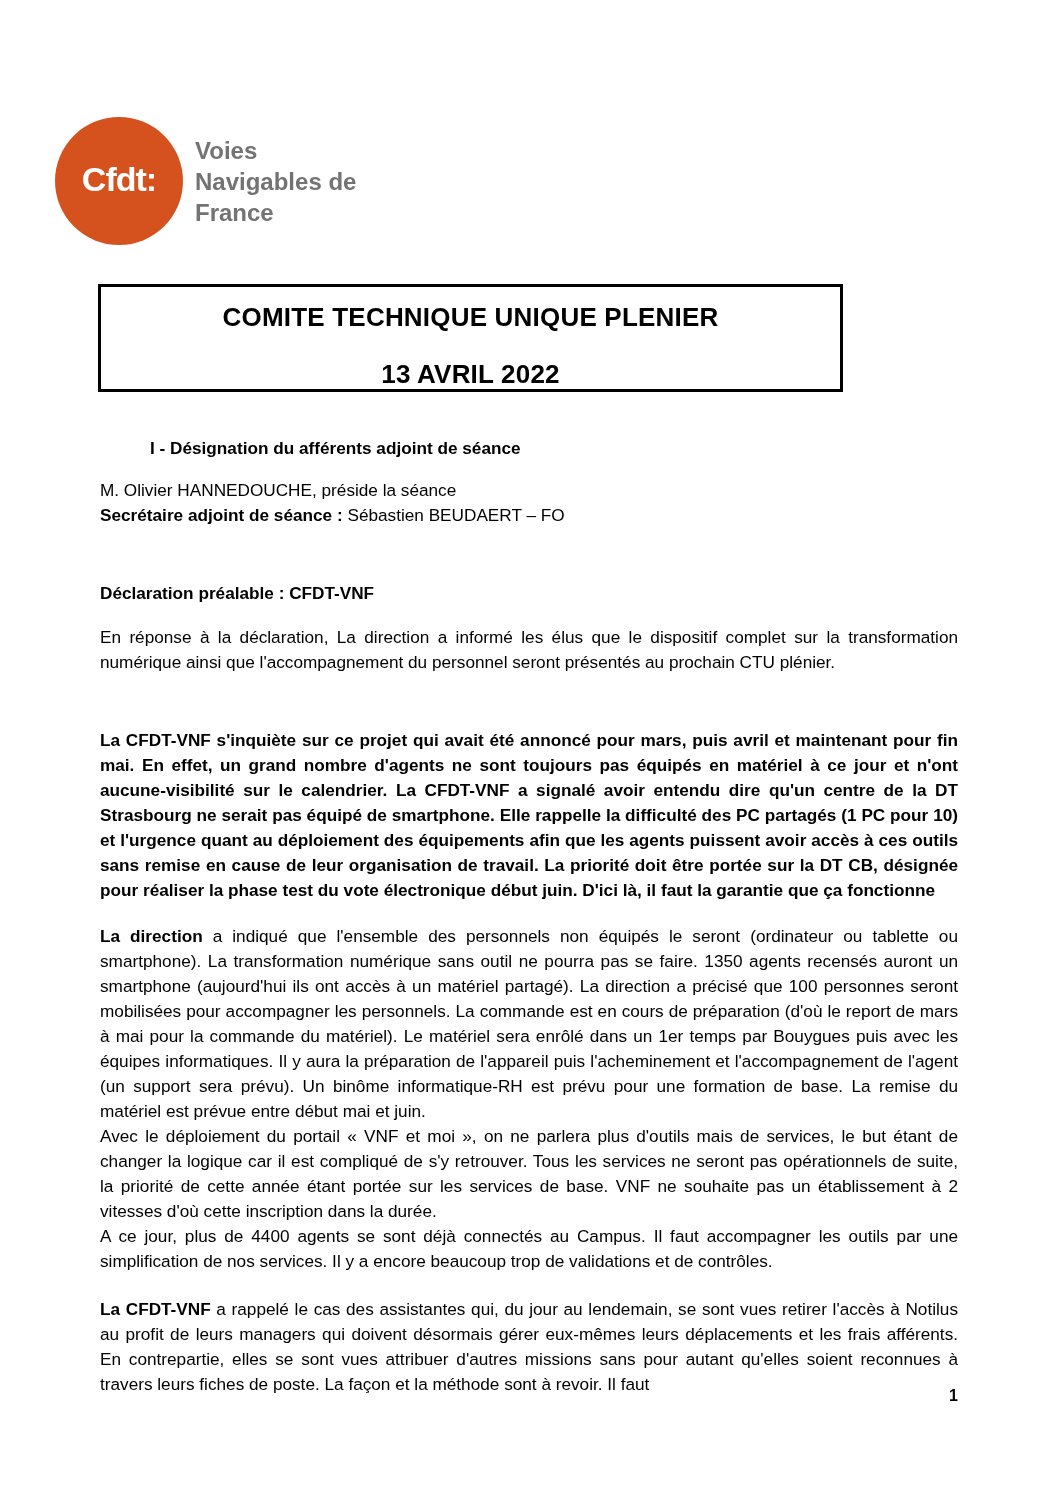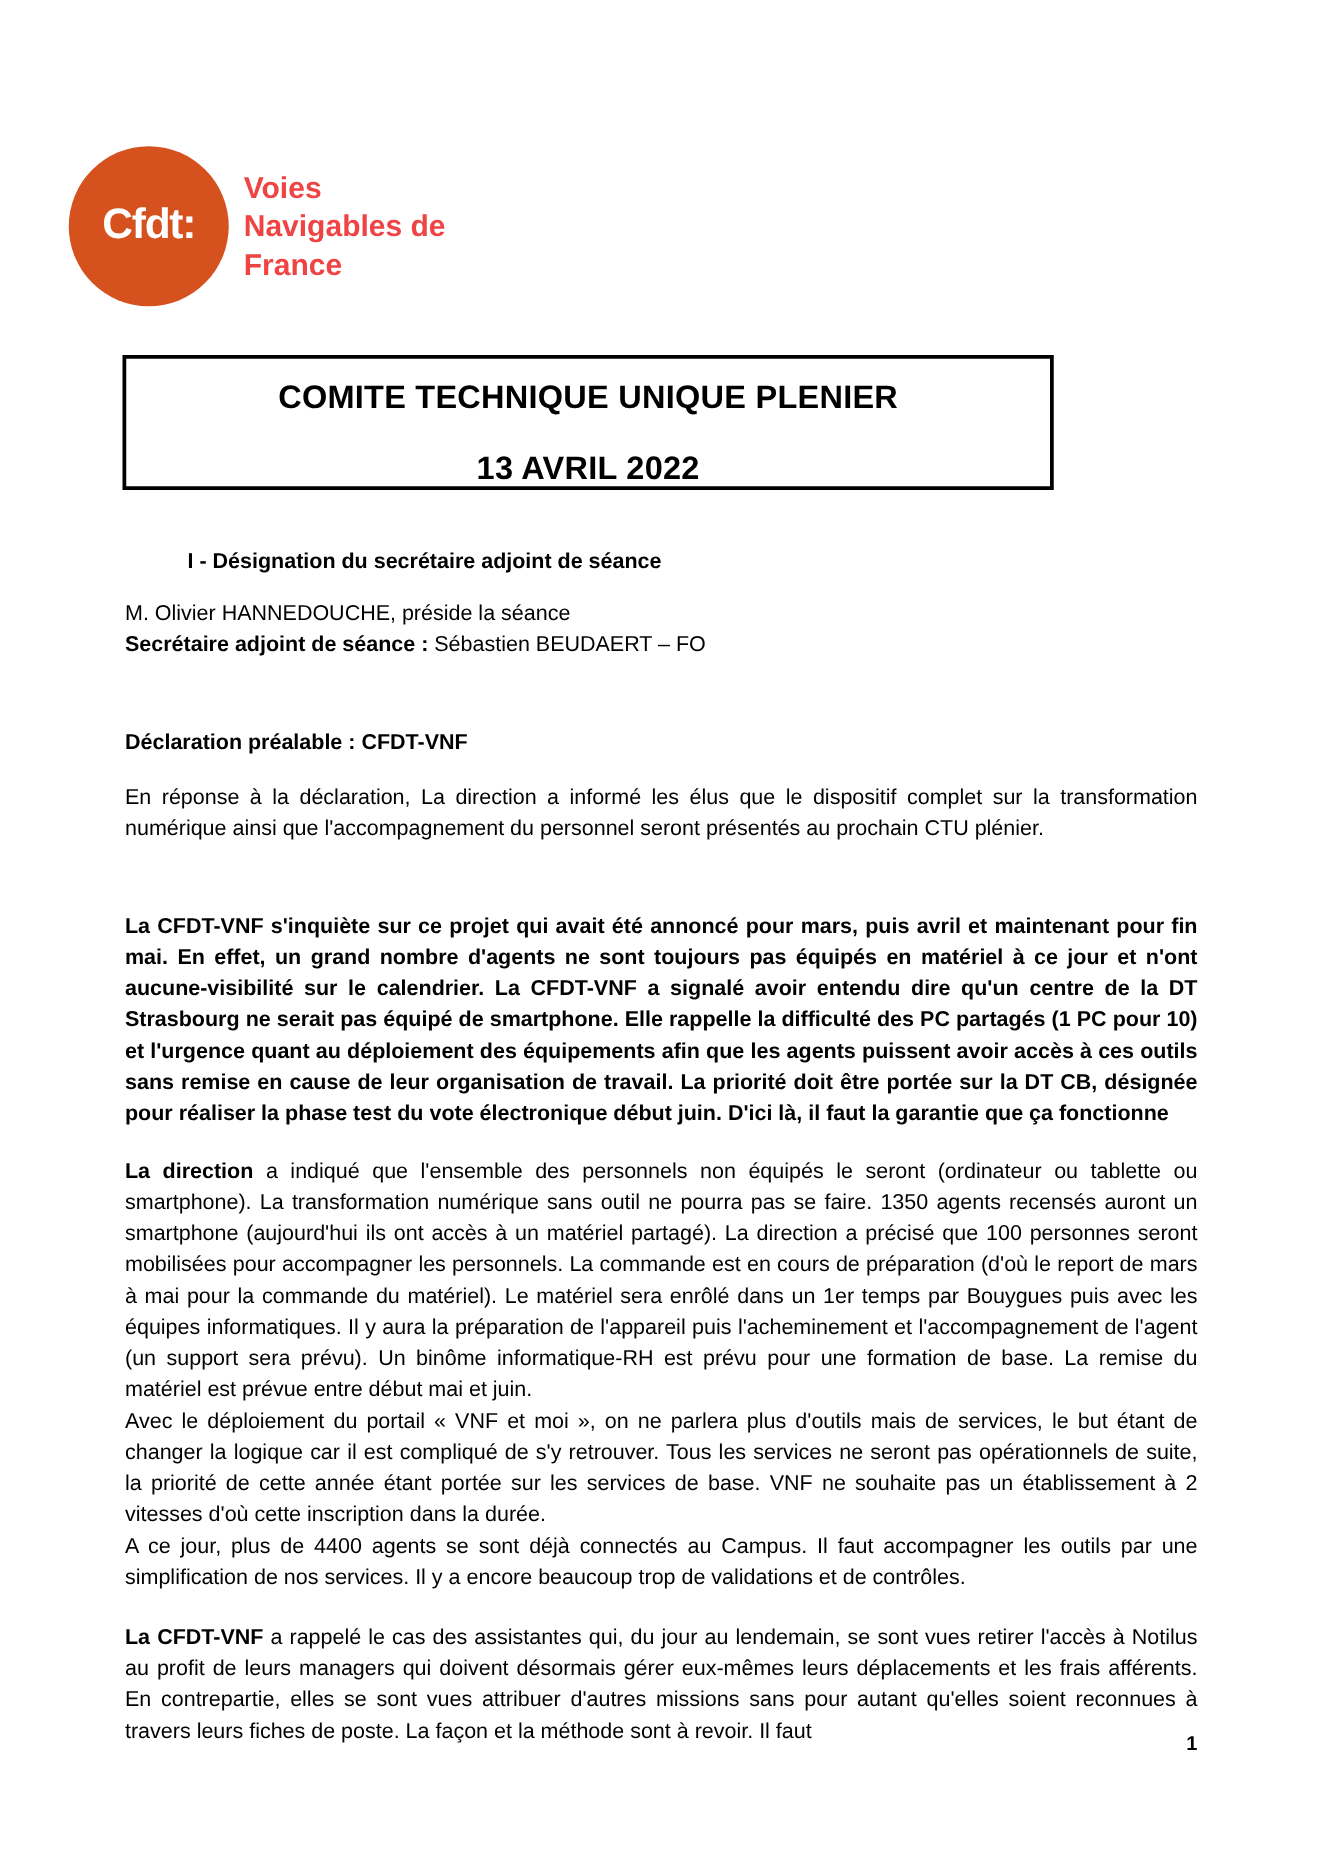--- a/index.html
+++ b/index.html
@@ -33,21 +33,21 @@
     flex: 0 0 auto;
   }
   .logo-circle span {
     color: #ffffff;
     font-weight: bold;
     font-size: 34px;
     letter-spacing: -1px;
     padding-bottom: 4px;
   }
   .logo-org {
-    color: #ef4444;
+    color: #737373;
     font-weight: bold;
     font-size: 24px;
     line-height: 31px;
     white-space: pre-line;
   }
 
   
   .title-box {
     position: absolute;
     left: 98px;
@@ -122,21 +122,21 @@
     <div class="logo-org">Voies
 Navigables de
 France</div>
   </div>
 
   <div class="title-box">
     <div class="title-line title-main">COMITE TECHNIQUE UNIQUE PLENIER</div>
     <div class="title-line title-date">13 AVRIL 2022</div>
   </div>
 
-  <div class="h1">I - Désignation du secrétaire adjoint de séance</div>
+  <div class="h1">I - Désignation du afférents adjoint de séance</div>
 
   <div class="line secretary"><strong>Secrétaire adjoint de séance : </strong><span>Sébastien BEUDAERT – FO</span></div>
 
   <div class="line presider">M. Olivier HANNEDOUCHE, préside la séance</div>
 
   <div class="decl">Déclaration préalable : CFDT-VNF</div>
 
   <p class="para p1">En réponse à la déclaration, La direction a informé les élus que le dispositif complet sur la transformation numérique ainsi que l'accompagnement du personnel seront présentés au prochain CTU plénier.</p>
 
   <p class="para p2"><strong>La CFDT-VNF</strong><span> s'inquiète sur ce projet qui avait été annoncé pour mars, puis avril et maintenant pour fin mai. En effet, un grand nombre d'agents ne sont toujours pas équipés en matériel à ce jour et n'ont aucune-visibilité sur le calendrier. La CFDT-VNF a signalé avoir entendu dire qu'un centre de la DT Strasbourg ne serait pas équipé de smartphone. Elle rappelle la difficulté des PC partagés (1 PC pour 10) et l'urgence quant au déploiement des équipements afin que les agents puissent avoir accès à ces outils sans remise en cause de leur organisation de travail. La priorité doit être portée sur la DT CB, désignée pour réaliser la phase test du vote électronique début juin. D'ici là, il faut la garantie que ça fonctionne</span></p>

